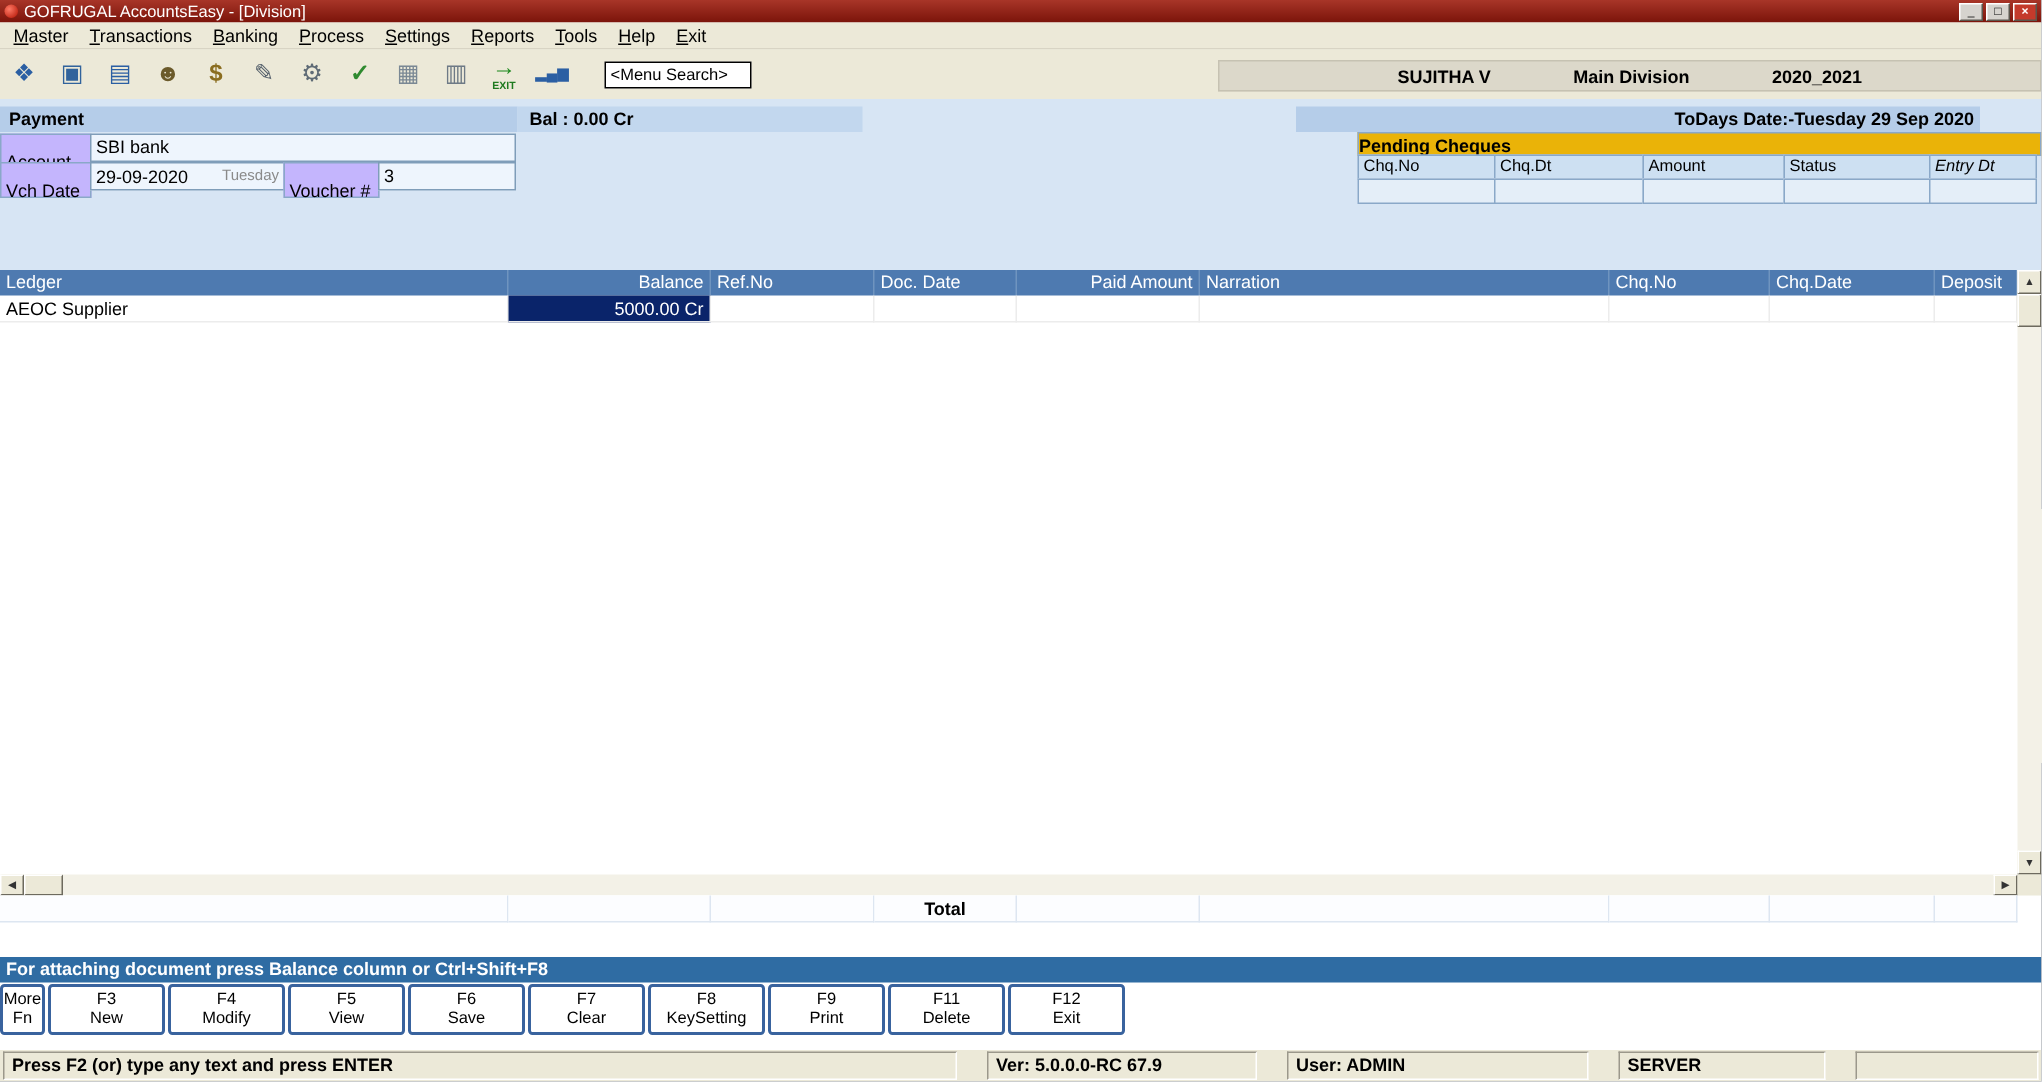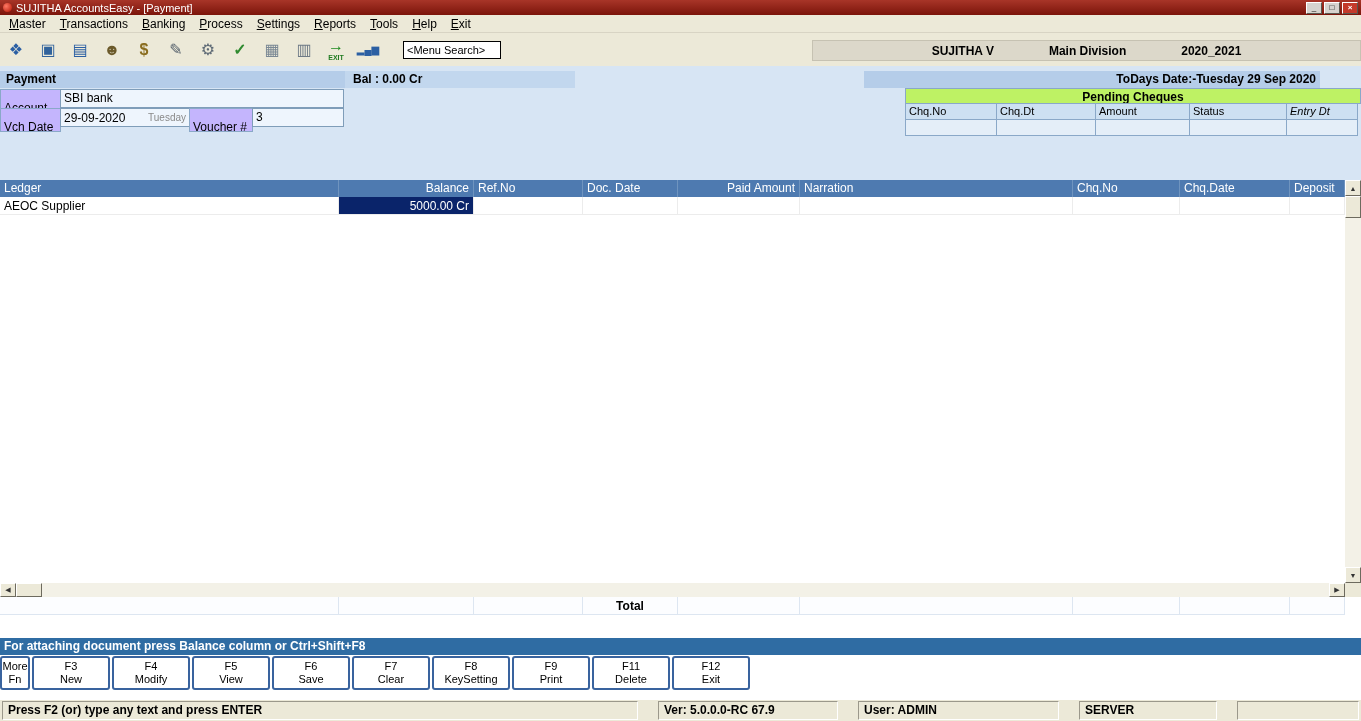--- a/index.html
+++ b/index.html
@@ -52,21 +52,21 @@
   .acc-row { top:23px; left:0; }
   .vch-row { top:42px; left:0; }
   .w-label { width:61px; }
   .acc-field { width:284px; margin-left:-1px; }
   .date-field { width:130px; margin-left:-1px; display:flex; justify-content:space-between; align-items:center;}
   .day-hint { color:#8a8a8a; font-size:10px; }
   .vno-label { width:64px; margin-left:-1px; }
   .vno-field { width:92px; margin-left:-1px; }
   
   .pending { position:absolute; top:22px; left:905px; width:456px; height:92px; }
-  .pending-title { height:16px; line-height:16px; background:#bef264; text-align:center;
+  .pending-title { height:16px; line-height:16px; background:#eab308; text-align:left;
     font-weight:bold; border:1px solid #8aa8c8; }
   .pc-row { display:flex; }
   .pc-cell { height:17px; font-size:11px; padding:1px 3px; border:1px solid #8aa8c8;
     margin-left:-1px; margin-top:-1px; }
   .pc-head { background:#cde0f2; }
   .pc-empty { background:#e4eef8; }
   .pc0{width:92px;margin-left:0;} .pc1{width:100px;} .pc2{width:95px;} .pc3{width:98px;} .pc4{width:72px;font-style:italic;}
   
   .ltable { position:absolute; top:180px; left:0; width:1345px; height:403px; background:#fff; }
   .lhead { display:flex; height:17px; background:#4e7ab0; color:#fff;justify-content:center; }
@@ -114,21 +114,21 @@
     padding:1px 5px; font-weight:bold; line-height:15px; white-space:nowrap; overflow:hidden;}
   .sbp0{width:636px;} .sbp1{width:180px;} .sbp2{width:201px;} .sbp3{width:138px;} .sbp4{flex:1;}
 </style>
 </head>
 <body>
 
 <div class="app">
 
   <div class="titlebar">
     <span class="app-icon"></span>
-    <span class="title-text">SUJITHA AccountsEasy - [Payment]</span>
+    <span class="title-text">GOFRUGAL AccountsEasy - [Division]</span>
     <span class="win-controls">
       <span class="win-btn">_</span>
       <span class="win-btn">□</span>
       <span class="win-btn close">×</span>
     </span>
   </div>
 
   <div class="menubar">
     <span class="menu-item">Master</span>
     <span class="menu-item">Transactions</span>

